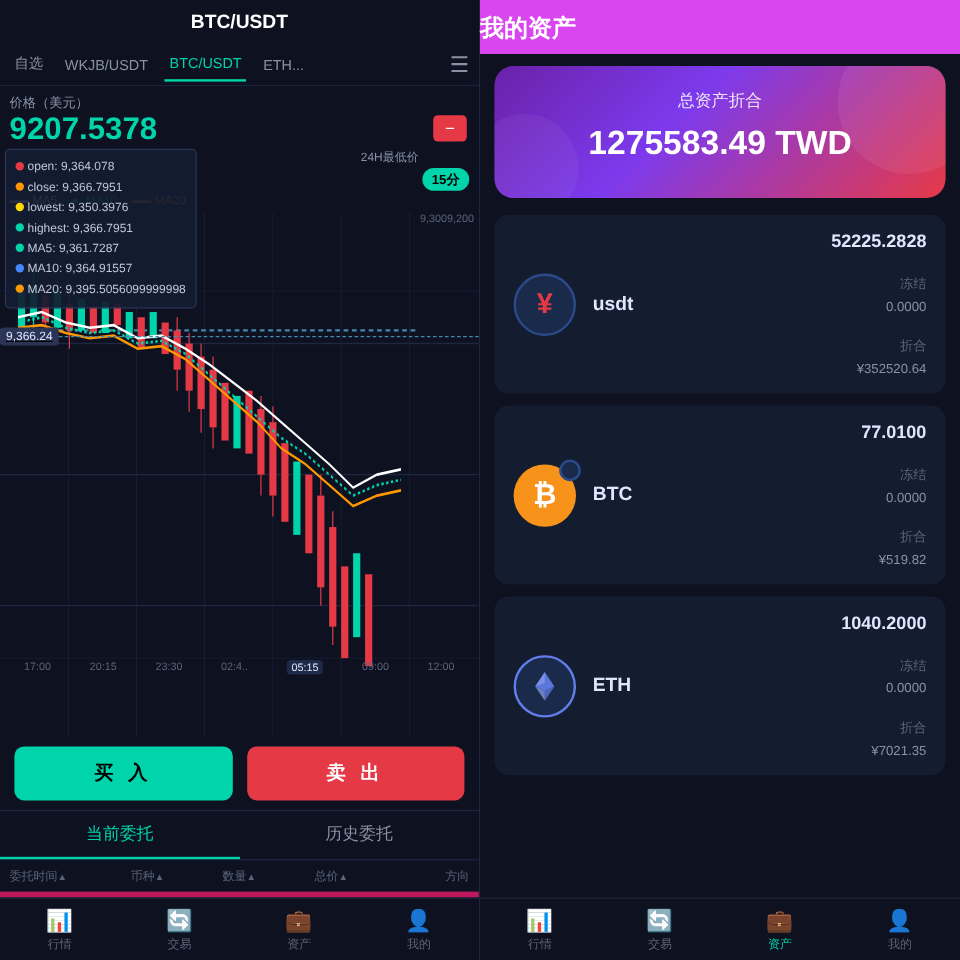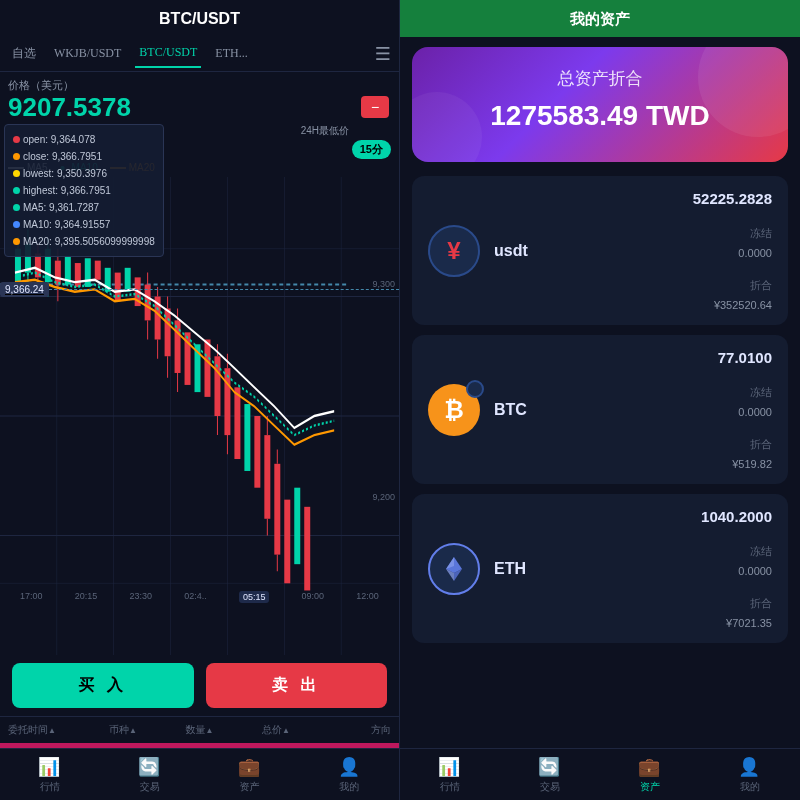--- a/index.html
+++ b/index.html
@@ -40,21 +40,20 @@
       border-bottom: 1px solid #1e2640;
       height: 36px;
       gap: 10px;
     }
     .nav-tab {
       font-size: 12px;
       color: #8892a4;
       padding: 6px 4px;
       cursor: pointer;
       white-space: nowrap;
-      font-family: Liberation Serif, serif;
     }
     .nav-tab.active {
       color: #00d4aa;
       border-bottom: 2px solid #00d4aa;
     }
     .nav-tab.highlighted {
       color: #00d4aa;
       border-bottom: 2px solid #00d4aa;
     }
     .hamburger {
@@ -229,21 +228,21 @@
       padding: 1px 4px;
     }
 
     
     .price-axis {
       position: absolute;
       right: 4px;
       top: 105px;
       bottom: 52px;
       display: flex;
-      flex-direction: column;
+      flex-direction: row;
       justify-content: space-around;
       font-size: 9px;
       color: #5a6478;
       z-index: 10;
       text-align: right;
     }
 
     
     .action-buttons {
       display: flex;
@@ -339,26 +338,26 @@
     
     .right-panel {
       width: 400px;
       height: 800px;
       background: #0d1120;
       display: flex;
       flex-direction: column;
     }
 
     .right-header {
-      text-align: center;
+      text-align: left;
       color: #ffffff;
-      font-size: 15px;
+      font-size: 20px;
       font-weight: 600;
       padding: 10px 0 8px;
-      background: #15803d;
+      background: #d946ef;
     }
 
     
     .asset-summary {
       background: linear-gradient(135deg, #6b21a8 0%, #7c3aed 40%, #e63946 100%);
       margin: 10px 12px;
       border-radius: 16px;
       padding: 20px 20px 24px;
       text-align: center;
       position: relative;
@@ -375,21 +374,21 @@
     .asset-summary::after {
       content: '';
       position: absolute;
       bottom: -20px; left: -20px;
       width: 90px; height: 90px;
       background: rgba(255,255,255,0.05);
       border-radius: 50%;
     }
     .asset-title {
       color: rgba(255,255,255,0.85);
-      font-size: 17px;
+      font-size: 14px;
       margin-bottom: 10px;
       text-align: center;
     }
     .asset-amount {
       color: #ffffff;
       font-size: 28px;
       font-weight: 700;
       margin-bottom: 6px;
     }
     .asset-cny {
@@ -680,20 +679,24 @@
     </div>
 
   </div>
 
   <div class="action-buttons">
     <button class="buy-btn">买 入</button>
     <button class="sell-btn">卖 出</button>
   </div>
 
   <div class="orders-section">
+    <div class="orders-tabs">
+      <div class="orders-tab active">当前委托</div>
+      <div class="orders-tab">历史委托</div>
+    </div>
     <div class="orders-header">
       <span>委托时间<span class="sort-arrow">▲</span></span>
       <span>币种<span class="sort-arrow">▲</span></span>
       <span>数量<span class="sort-arrow">▲</span></span>
       <span>总价<span class="sort-arrow">▲</span></span>
       <span>方向</span>
     </div>
   </div>
 
   <div class="bottom-nav-left">

